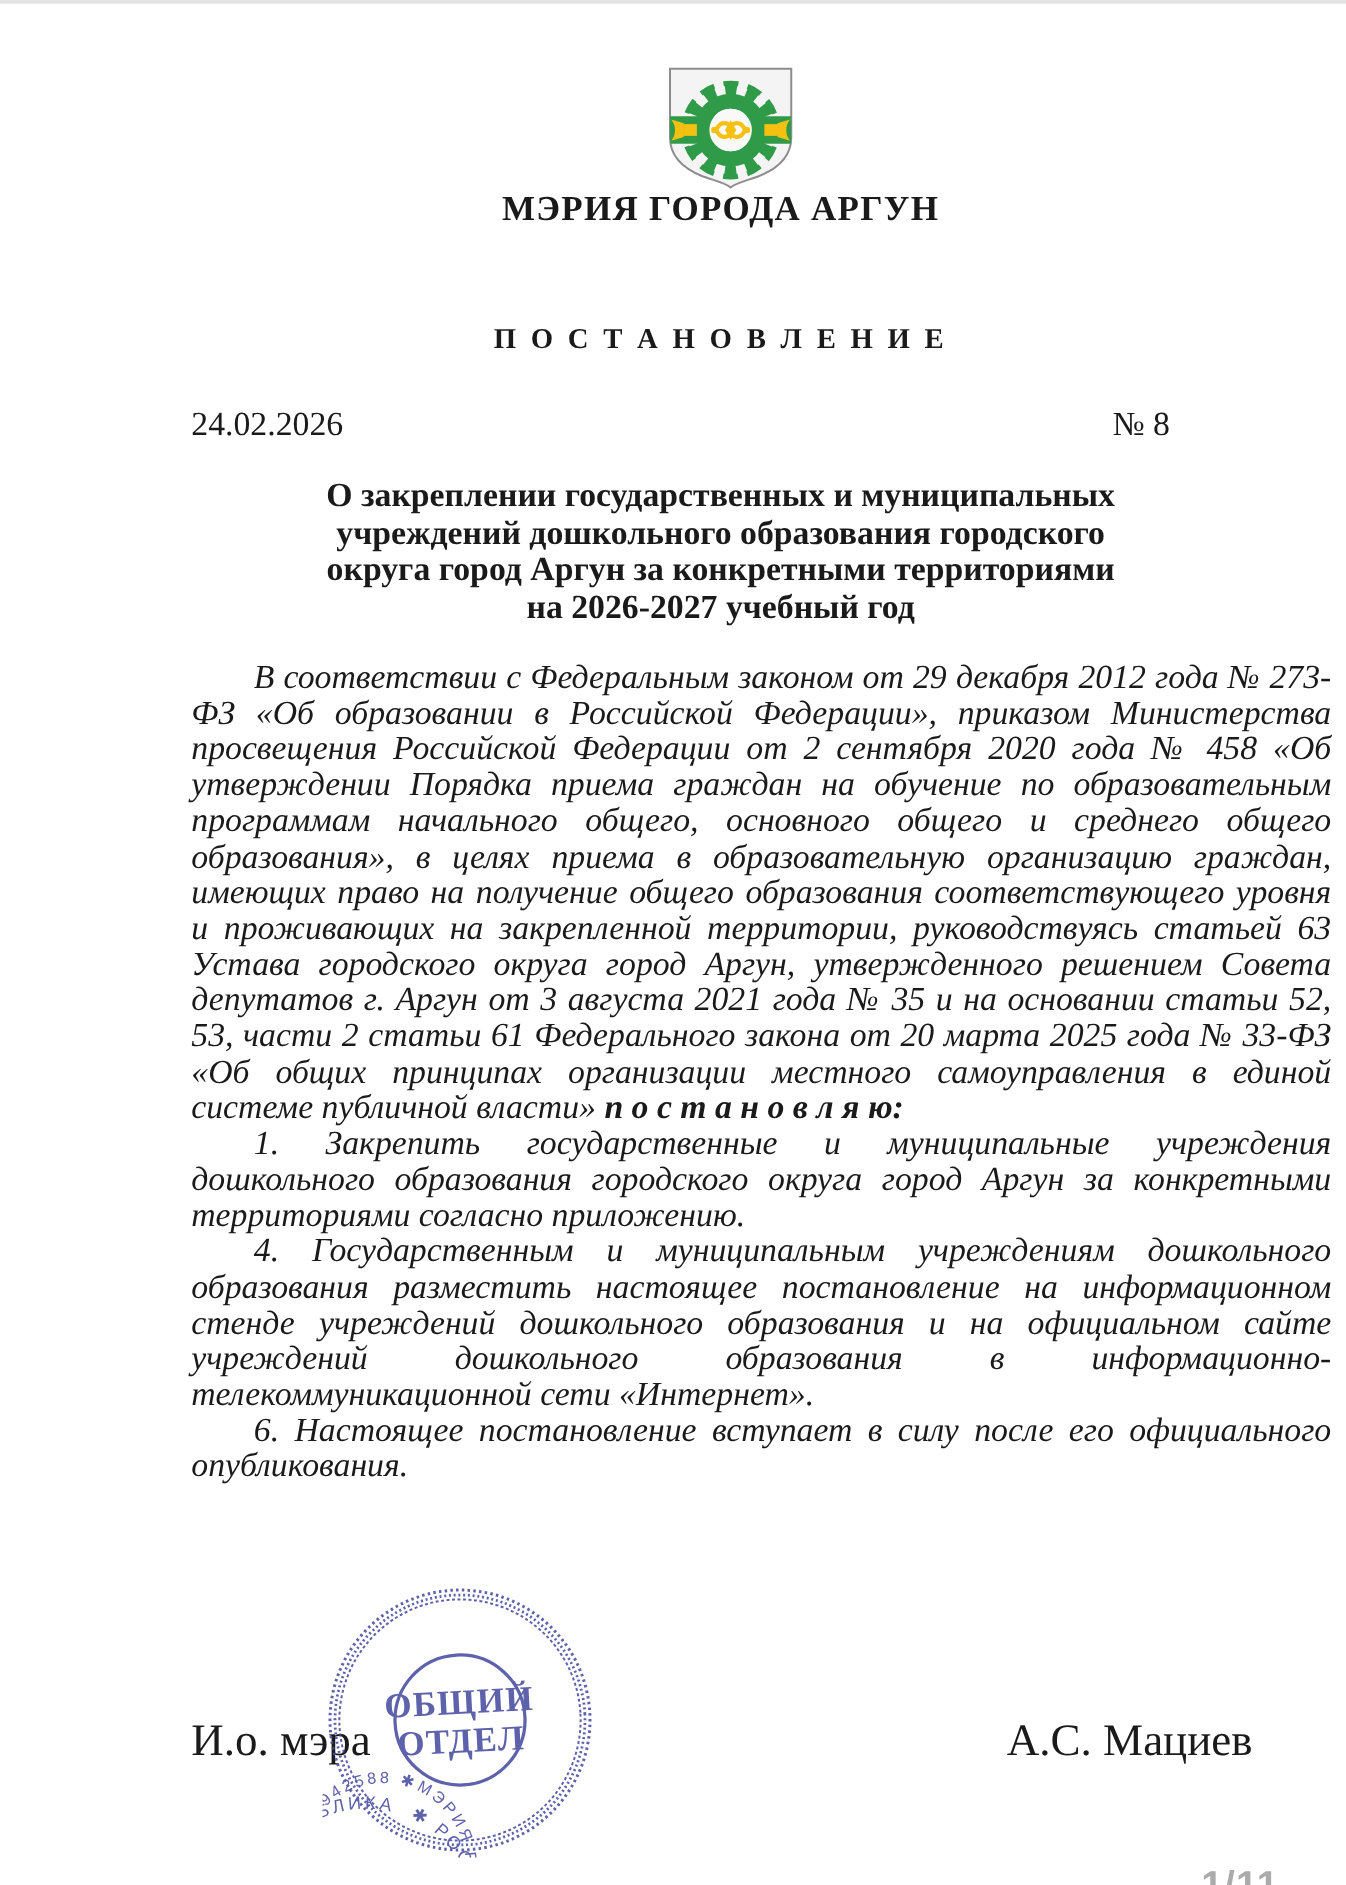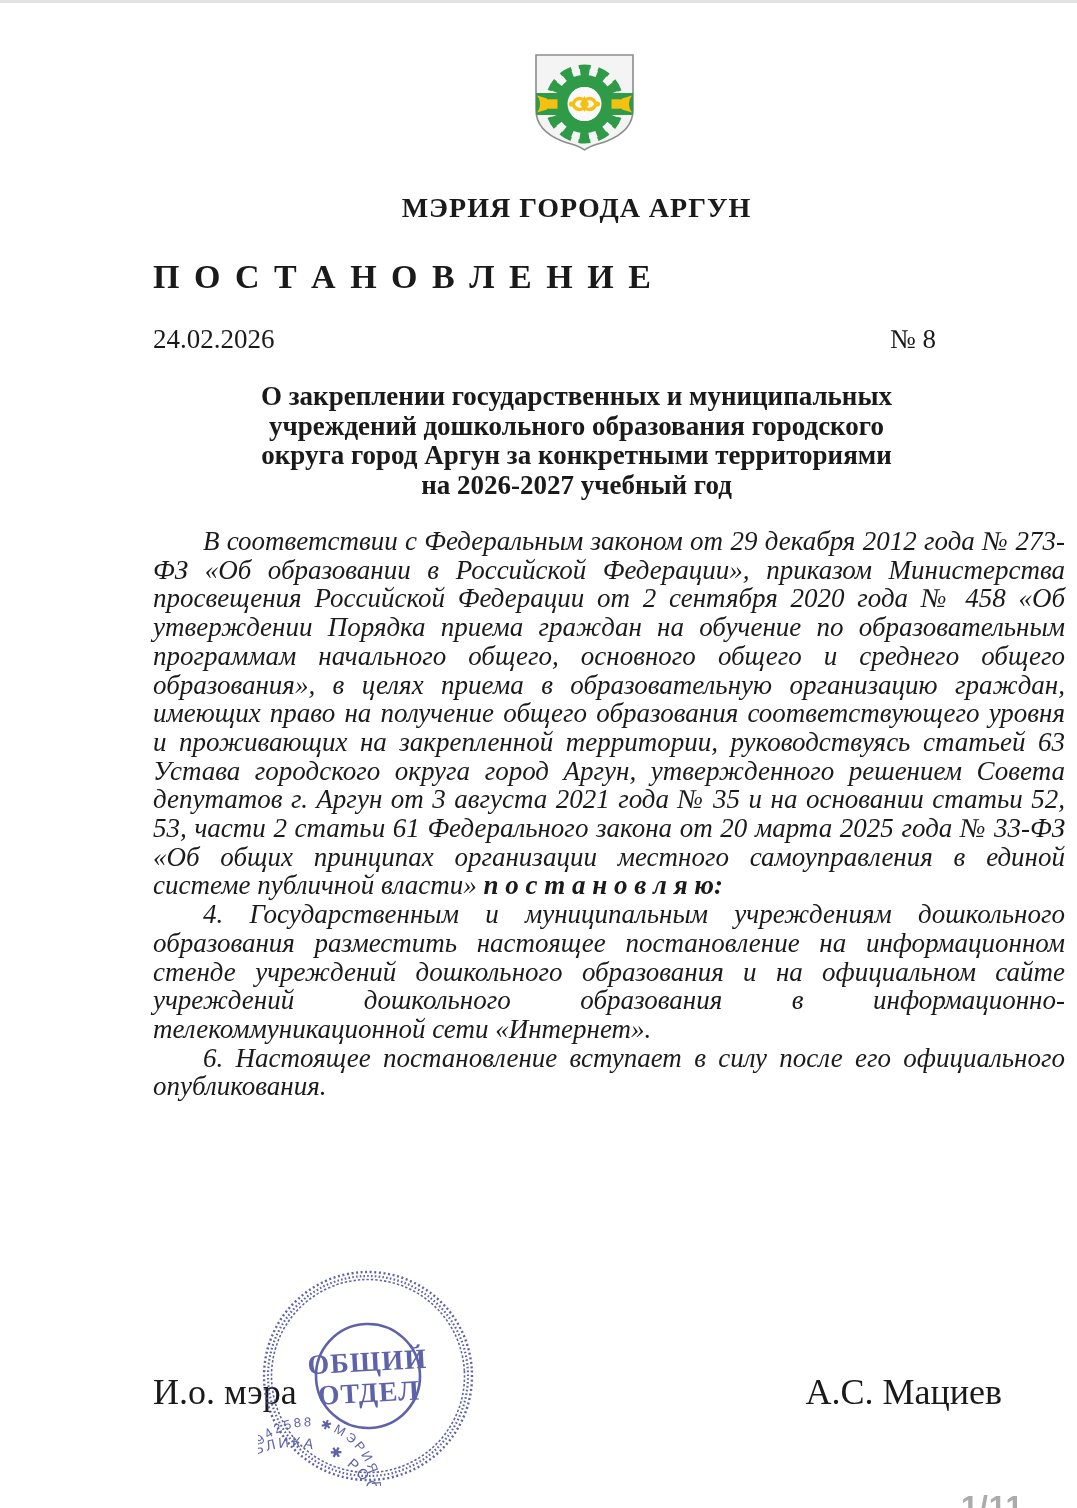--- a/index.html
+++ b/index.html
@@ -7,25 +7,25 @@
     position:relative;
     width:1077px;height:1508px;
     background:#ffffff;
     overflow:hidden;
     font-family:"Liberation Serif","DejaVu Serif",serif;
     color:#1a1a1a;
   }
   .top-line{position:absolute;left:0;top:0;width:1077px;height:3px;background:#e3e3e3;}
   .emblem{position:absolute;left:533px;top:52px;width:103px;height:100px;}
   .org-ru{position:absolute;left:153px;top:152px;width:847px;text-align:center;
-          font-weight:bold;font-size:28px;letter-spacing:1px;margin-top:40px;}
+          font-weight:bold;font-size:28px;letter-spacing:1px;}
   .org-che{position:absolute;left:153px;top:203px;width:847px;text-align:center;
           font-weight:bold;font-size:28px;letter-spacing:1px;}
-  .doc-type{position:absolute;left:153px;top:258px;width:847px;text-align:left;
-          font-weight:bold;font-size:34px;letter-spacing:3px;}
+  .doc-type{position:absolute;left:153px;top:258px;width:847px;text-align:center;
+          font-weight:bold;font-size:23px;letter-spacing:3px;}
   .date-row{position:absolute;left:153px;top:324px;width:847px;display:flex;
           justify-content:space-between;font-size:27px;}
   .doc-title{position:absolute;left:153px;top:382px;width:847px;text-align:center;
           font-weight:bold;font-size:27px;line-height:29.5px;}
   .body-text{position:absolute;left:153px;top:527px;width:912px;
           font-size:27px;line-height:28.7px;text-align:justify;}
   .body-text p{margin:0;text-indent:50px;font-style:italic;}
   .sig-row{position:absolute;left:153px;top:1371px;width:849px;display:flex;
           justify-content:space-between;font-size:36px;}
   .stamp{position:absolute;left:258px;top:1266px;width:220px;height:220px;opacity:0.87;}
@@ -83,20 +83,21 @@
 
   <div class="doc-title">
     <div>О закреплении государственных и муниципальных</div>
     <div>учреждений дошкольного образования городского</div>
     <div>округа город Аргун за конкретными территориями</div>
     <div>на 2026-2027 учебный год</div>
   </div>
 
   <div class="body-text">
     <p><span>В соответствии с Федеральным законом от 29 декабря 2012 года № 273-ФЗ «Об образовании в Российской Федерации», приказом Министерства просвещения Российской Федерации от 2 сентября 2020 года № 458 «Об утверждении Порядка приема граждан на обучение по образовательным программам начального общего, основного общего и среднего общего образования», в целях приема в образовательную организацию граждан, имеющих право на получение общего образования соответствующего уровня и проживающих на закрепленной территории, руководствуясь статьей 63 Устава городского округа город Аргун, утвержденного решением Совета депутатов г. Аргун от 3 августа 2021 года № 35 и на основании статьи 52, 53, части 2 статьи 61 Федерального закона от 20 марта 2025 года № 33-ФЗ «Об общих принципах организации местного самоуправления в единой системе публичной власти»</span> <b>п о с т а н о в л я ю:</b></p>
+    <p>1. Закрепить государственные и муниципальные учреждения дошкольного образования городского округа город Аргун за конкретными территориями согласно приложению.</p>
     <p>4. Государственным и муниципальным учреждениям дошкольного образования разместить настоящее постановление на информационном стенде учреждений дошкольного образования и на официальном сайте учреждений дошкольного образования в информационно-телекоммуникационной сети «Интернет».</p>
     <p>6. Настоящее постановление вступает в силу после его официального опубликования.</p>
   </div>
 
   <div class="sig-row">
     <span>И.о. мэра</span>
     <span>А.С. Мациев</span>
   </div>
 
   <div class="stamp">

